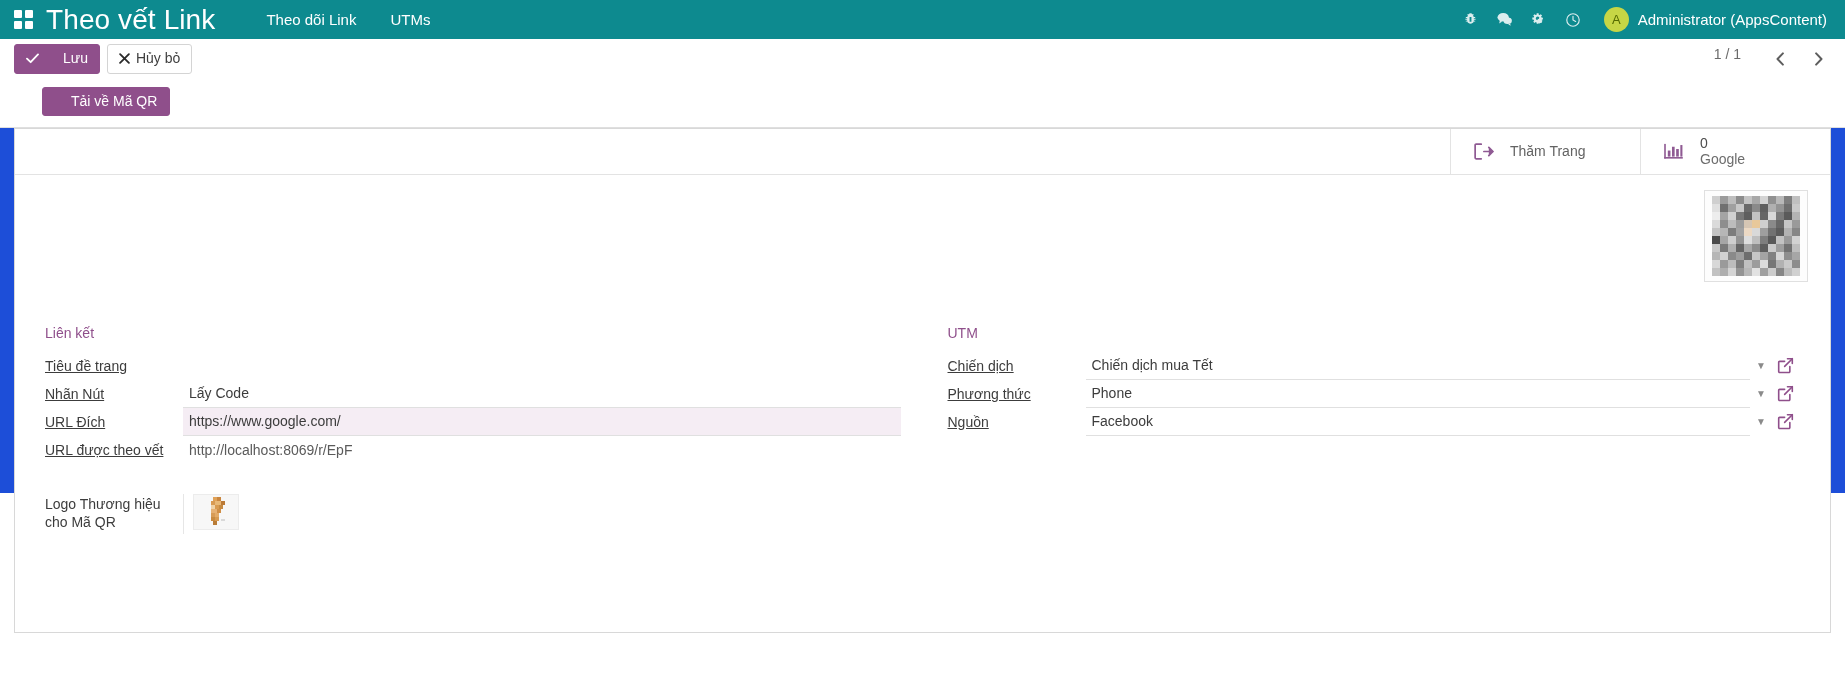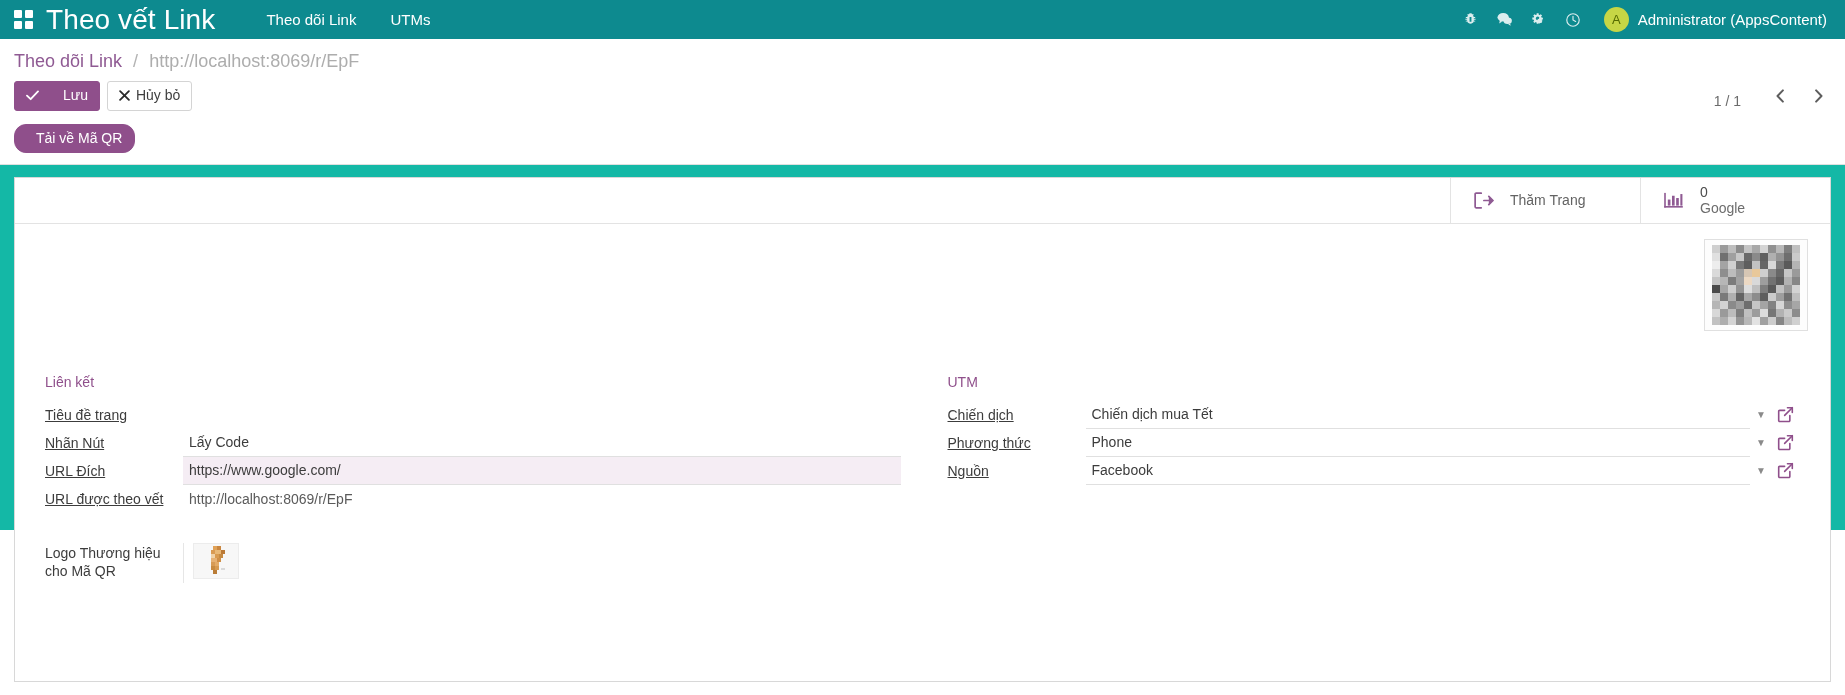--- a/index.html
+++ b/index.html
@@ -125,48 +125,49 @@
   .btn-secondary {
     background: #ffffff;
     border: 1px solid #d4d4d4;
     color: #3f3f3f;
     margin-left: 7px;
   }
 
   .pager {
     margin-left: auto;
     display: flex;
-    align-items: flex-end;
+    align-items: flex-start;
     gap: 12px;
     color: #6b6b6b;
     font-size: 14px;
   }
   .pager-value { padding-right: 14px; white-space: nowrap; }
   .pager-btn {
     width: 26px; height: 26px;
     display: flex; align-items: center; justify-content: center;
     cursor: pointer; color: #5d5d5d; border-radius: 3px;
   }
 
   .cp-row3 { padding: 4px 0 11px 0; }
   .btn-qr {
     background: #8f4f8b;
     border: 1px solid #8f4f8b;
     color: #ffffff;
     font-size: 14px;
-    padding: 5px 12px 6px 21px;
-    border-radius: 12px;
+    padding: 5px 12px 6px 28px;
+    border-radius: 3px;
     cursor: pointer;
     display: inline-block;
+    margin-left: 28px;
   }
 
   
   .sheet-bg {
-    background: #14b8a6;
-    padding: 12px 14px;
+    background: #1d4ed8;
+    padding: 0 14px;
     height: 365px;
   }
   .sheet {
     background: #ffffff;
     border: 1px solid #d8d8d8;
     height: 505px;
     position: relative;
     overflow: hidden;
   }
 
@@ -353,27 +354,20 @@
       </svg>
     </div>
     <div class="nav-user">
       <div class="avatar">A</div>
       <div class="nav-user-name">Administrator (AppsContent)</div>
     </div>
   </div>
 </div>
 
 <div class="control-panel">
-  <div class="cp-row1">
-    <div class="breadcrumb">
-      <span class="bc-item">Theo dõi Link</span>
-      <span class="bc-sep">/</span>
-      <span class="bc-active">http://localhost:8069/r/EpF</span>
-    </div>
-  </div>
 
   <div class="cp-row2">
     <div class="btn btn-primary">
       <svg width="13" height="11" viewBox="0 0 14 12" fill="none" stroke="#ffffff" stroke-width="2">
         <path d="M1 6.2 5 10 13 1.6" stroke-linecap="round" stroke-linejoin="round"></path>
       </svg>
       <span>Lưu</span>
     </div>
     <div class="btn btn-secondary">
       <svg width="11" height="11" viewBox="0 0 12 12" fill="none" stroke="#2b2b2b" stroke-width="2">

